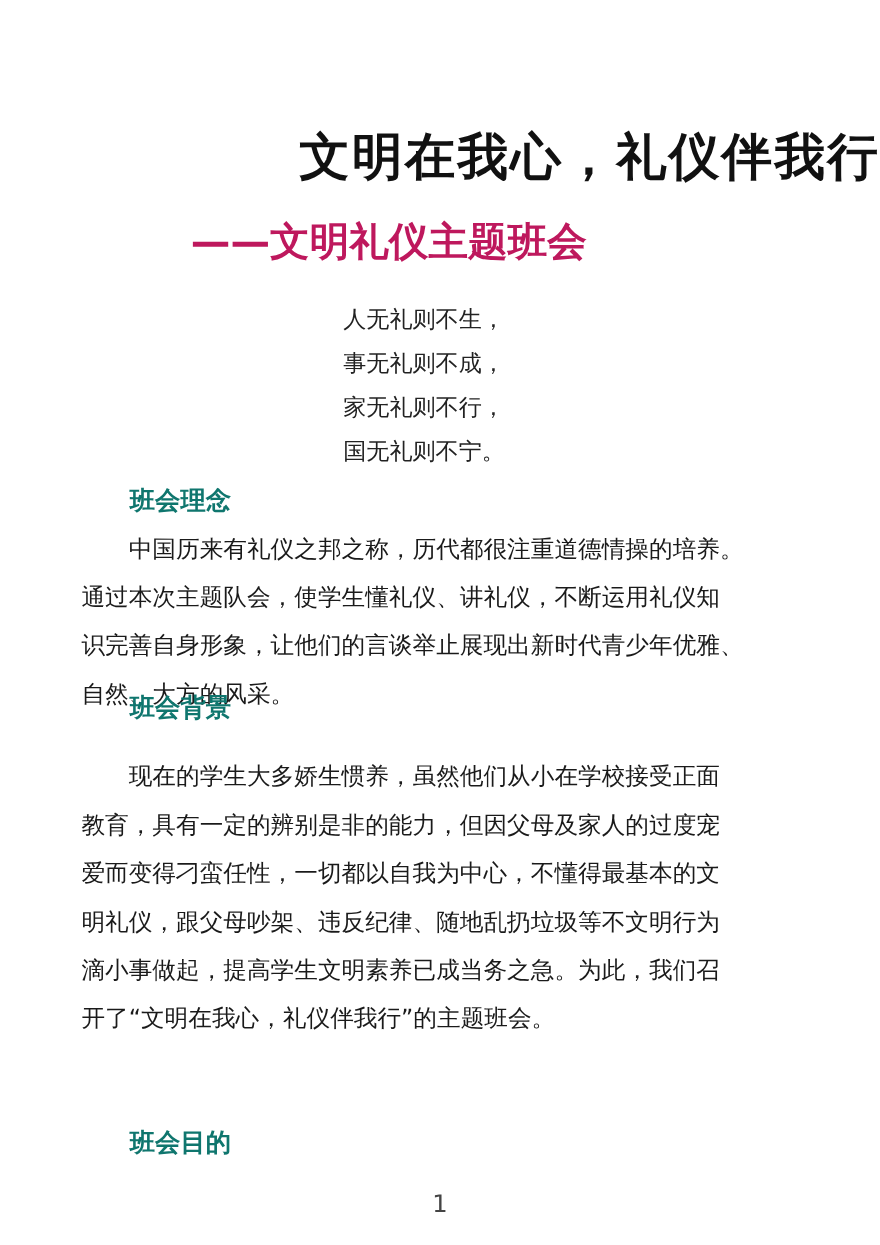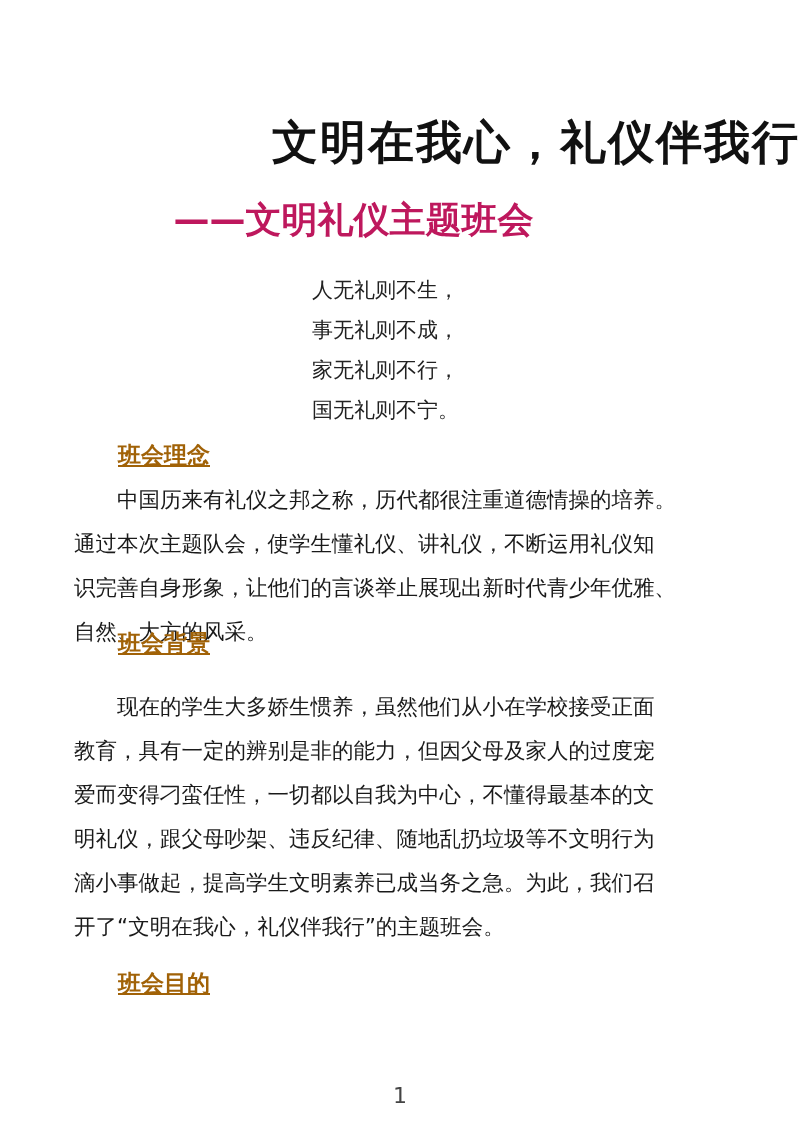--- a/index.html
+++ b/index.html
@@ -4,21 +4,21 @@
 <style>
   html, body { margin: 0; padding: 0; background: #ffffff; }
   body { width: 800px; height: 1132px; position: relative; overflow: hidden;
          font-family: "DejaVu Sans", "Liberation Sans", sans-serif; color: #111; }
   .title { position: absolute; left: 0; width: 800px; top: 112px; text-align: right;
            font-size: 46px; font-weight: bold; letter-spacing: 2px; color: #111; }
   .subtitle { position: absolute; left: 0; width: 679px; top: 196px; text-align: center;
               font-size: 36px; font-weight: bold; color: #be185d; margin-left: 14px; }
   .poem { position: absolute; left: 312px; top: 270px; }
   .poem div { font-size: 21px; line-height: 40px; height: 40px; color: #222; }
-  .heading { position: absolute; left: 118px; font-size: 23px; font-weight: bold; color: #a16207; text-decoration: underline; }
+  .heading { position: absolute; left: 118px; font-size: 23px; font-weight: bold; color: #0f766e; }
   .para { position: absolute; left: 74px; width: 656px; font-size: 21.5px; line-height: 44px;
           color: #1a1a1a; text-align: justify; }
   .para .line { display: block; white-space: nowrap; height: 44px; }
   .page-num { position: absolute; left: 0; width: 800px; top: 1083px; text-align: center;
               font-size: 22px; color: #444; }
 </style>
 </head>
 <body>
 
 <div>
@@ -43,16 +43,16 @@
   <div class="heading" style="top:628px;">班会背景</div>
   <div class="para" style="top:685px;">
     <span class="line">　　现在的学生大多娇生惯养，虽然他们从小在学校接受正面</span>
     <span class="line">教育，具有一定的辨别是非的能力，但因父母及家人的过度宠</span>
     <span class="line">爱而变得刁蛮任性，一切都以自我为中心，不懂得最基本的文</span>
     <span class="line">明礼仪，跟父母吵架、违反纪律、随地乱扔垃圾等不文明行为</span>
     <span class="line">滴小事做起，提高学生文明素养已成当务之急。为此，我们召</span>
     <span class="line">开了“文明在我心，礼仪伴我行”的主题班会。</span>
   </div>
 
-  <div class="heading" style="top:968px;">班会目的</div>
+  <div class="heading" style="top:1023px;">班会目的</div>
 
   <div class="page-num">1</div>
 </div>
 
 </body></html>

